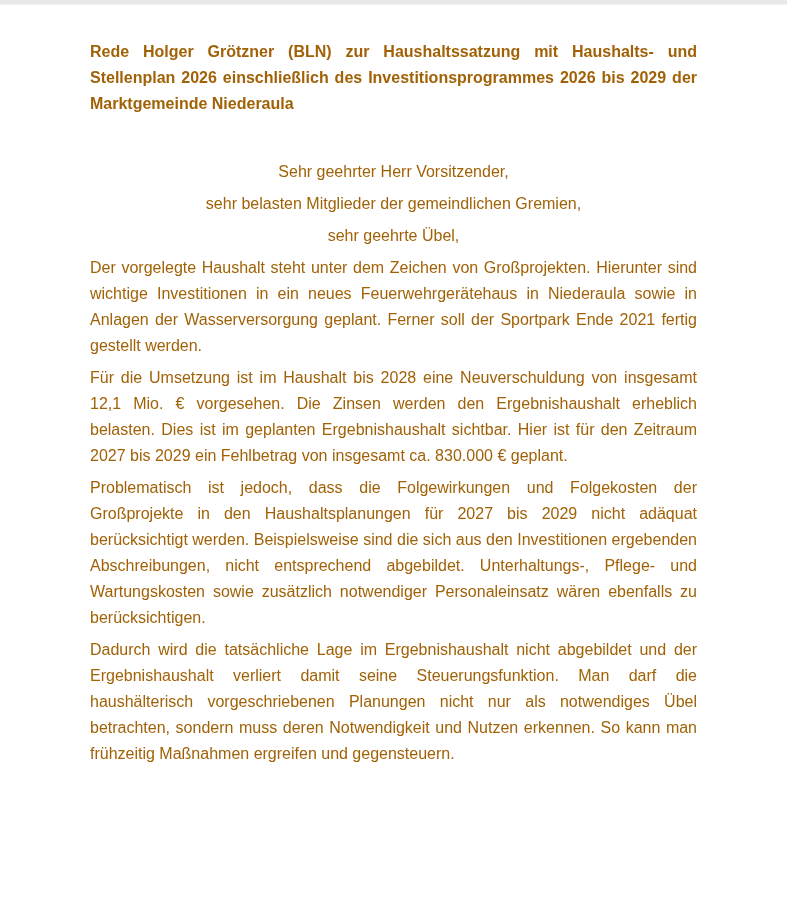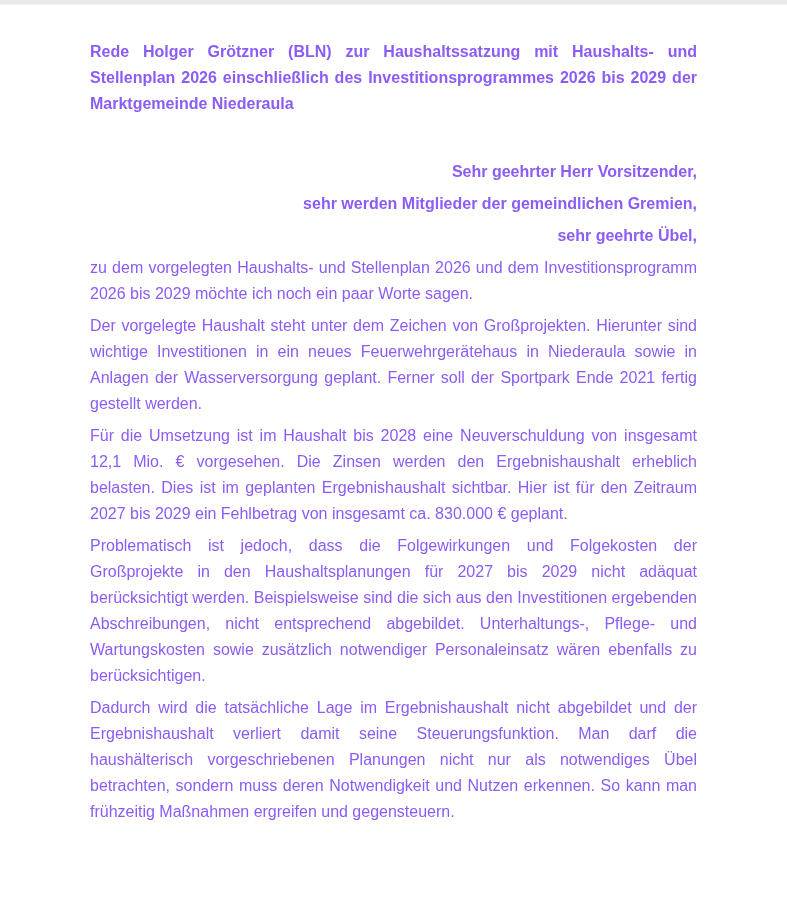--- a/index.html
+++ b/index.html
@@ -13,59 +13,57 @@
   .top-edge {
     width: 100%;
     height: 4px;
     background: #e9e9e9;
     border-bottom: 1px solid #f4f4f4;
   }
   .doc-page {
     box-sizing: border-box;
     width: 787px;
     padding: 34px 90px 0 90px;
-    color: #8b5cf6;
+    color: #a16207;
     font-family: "Liberation Sans", "DejaVu Sans", sans-serif;
     font-size: 16px;
     line-height: 26px;
   }
   .doc-title {
     font-size: 16px;
     font-weight: bold;
     line-height: 26px;
     text-align: justify;
     margin: 0 0 42px 0;
   }
   .salutation {
     margin: 0 0 6px 0;
-    text-align: right;
-    font-weight: bold;
+    text-align: center;
   }
   .body-para {
     margin: 0 0 6px 0;
     text-align: justify;
     text-justify: inter-word;
   }
 </style>
 </head>
 <body>
 
 <div class="top-edge"></div>
 
 <div class="doc-page">
 
   <h1 class="doc-title">Rede Holger Grötzner (BLN) zur Haushaltssatzung mit Haushalts- und Stellenplan 2026 einschließlich des Investitionsprogrammes 2026 bis 2029 der Marktgemeinde Niederaula</h1>
 
   <p class="salutation">Sehr geehrter Herr Vorsitzender,</p>
 
-  <p class="salutation">sehr werden Mitglieder der gemeindlichen Gremien,</p>
+  <p class="salutation">sehr belasten Mitglieder der gemeindlichen Gremien,</p>
 
   <p class="salutation">sehr geehrte Übel,</p>
 
-  <p class="body-para">zu dem vorgelegten Haushalts- und Stellenplan 2026 und dem Investitionsprogramm 2026 bis 2029 möchte ich noch ein paar Worte sagen.</p>
 
   <p class="body-para">Der vorgelegte Haushalt steht unter dem Zeichen von Großprojekten. Hierunter sind wichtige Investitionen in ein neues Feuerwehrgerätehaus in Niederaula sowie in Anlagen der Wasserversorgung geplant. Ferner soll der Sportpark Ende 2021 fertig gestellt werden.</p>
 
   <p class="body-para">Für die Umsetzung ist im Haushalt bis 2028 eine Neuverschuldung von insgesamt 12,1 Mio. € vorgesehen. Die Zinsen werden den Ergebnishaushalt erheblich belasten. Dies ist im geplanten Ergebnishaushalt sichtbar. Hier ist für den Zeitraum 2027 bis 2029 ein Fehlbetrag von insgesamt ca. 830.000 € geplant.</p>
 
   <p class="body-para">Problematisch ist jedoch, dass die Folgewirkungen und Folgekosten der Großprojekte in den Haushaltsplanungen für 2027 bis 2029 nicht adäquat berücksichtigt werden. Beispielsweise sind die sich aus den Investitionen ergebenden Abschreibungen, nicht entsprechend abgebildet. Unterhaltungs-, Pflege- und Wartungskosten sowie zusätzlich notwendiger Personaleinsatz wären ebenfalls zu berücksichtigen.</p>
 
   <p class="body-para">Dadurch wird die tatsächliche Lage im Ergebnishaushalt nicht abgebildet und der Ergebnishaushalt verliert damit seine Steuerungsfunktion. Man darf die haushälterisch vorgeschriebenen Planungen nicht nur als notwendiges Übel betrachten, sondern muss deren Notwendigkeit und Nutzen erkennen. So kann man frühzeitig Maßnahmen ergreifen und gegensteuern.</p>
 
 

